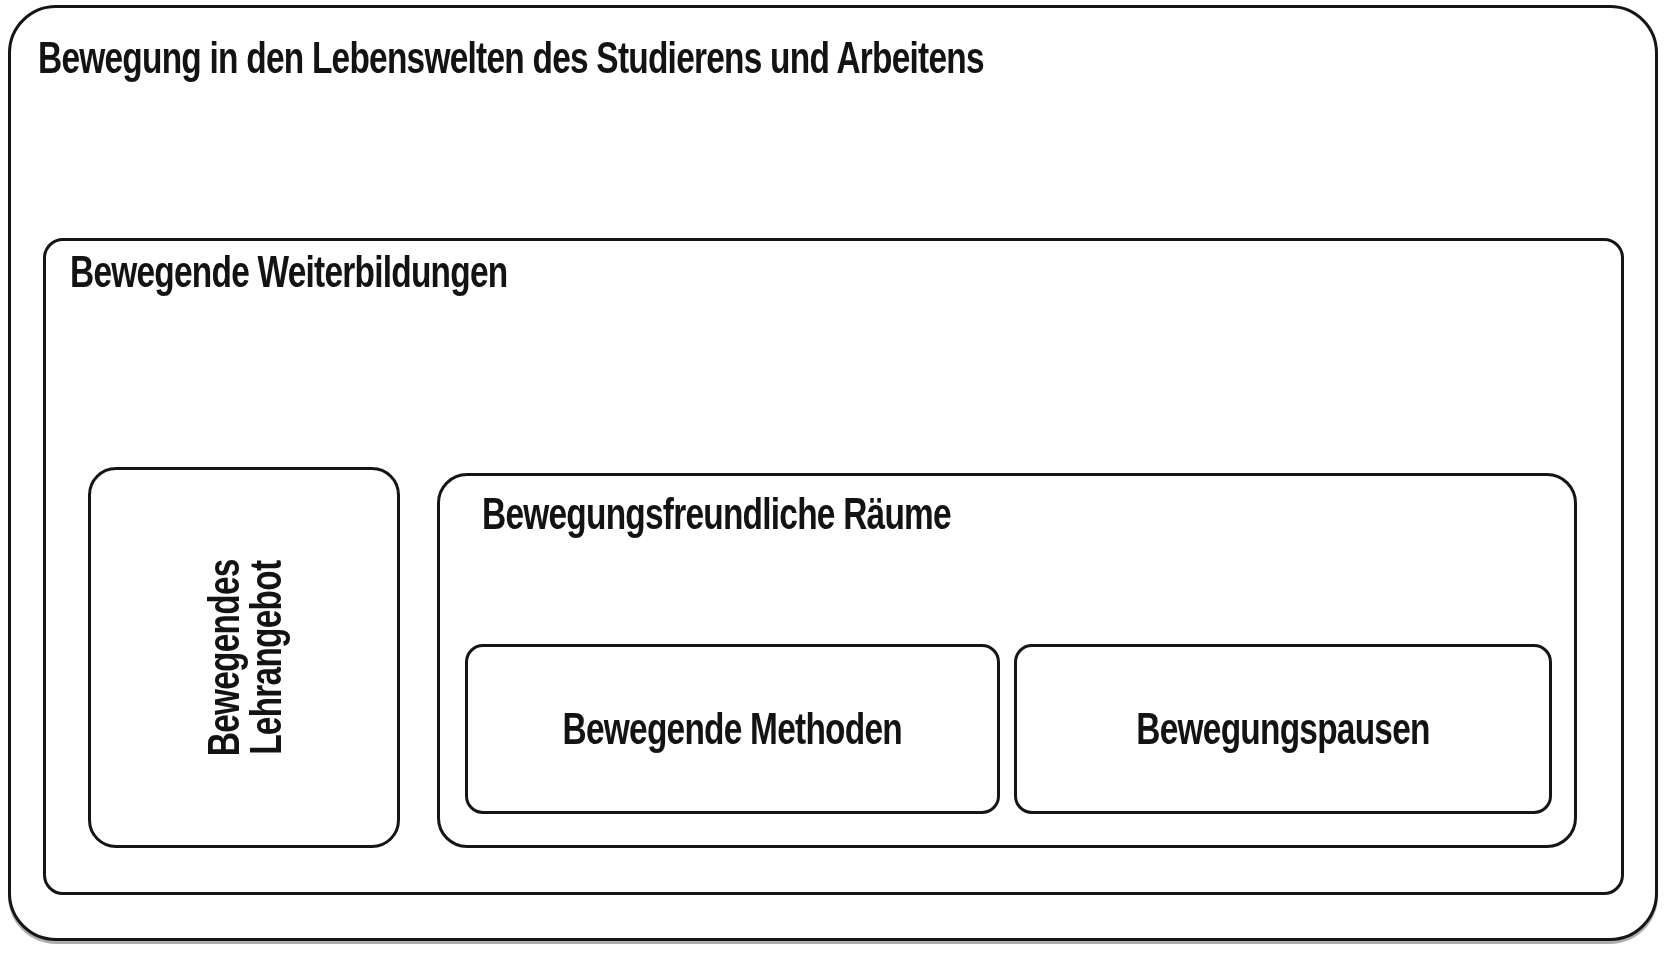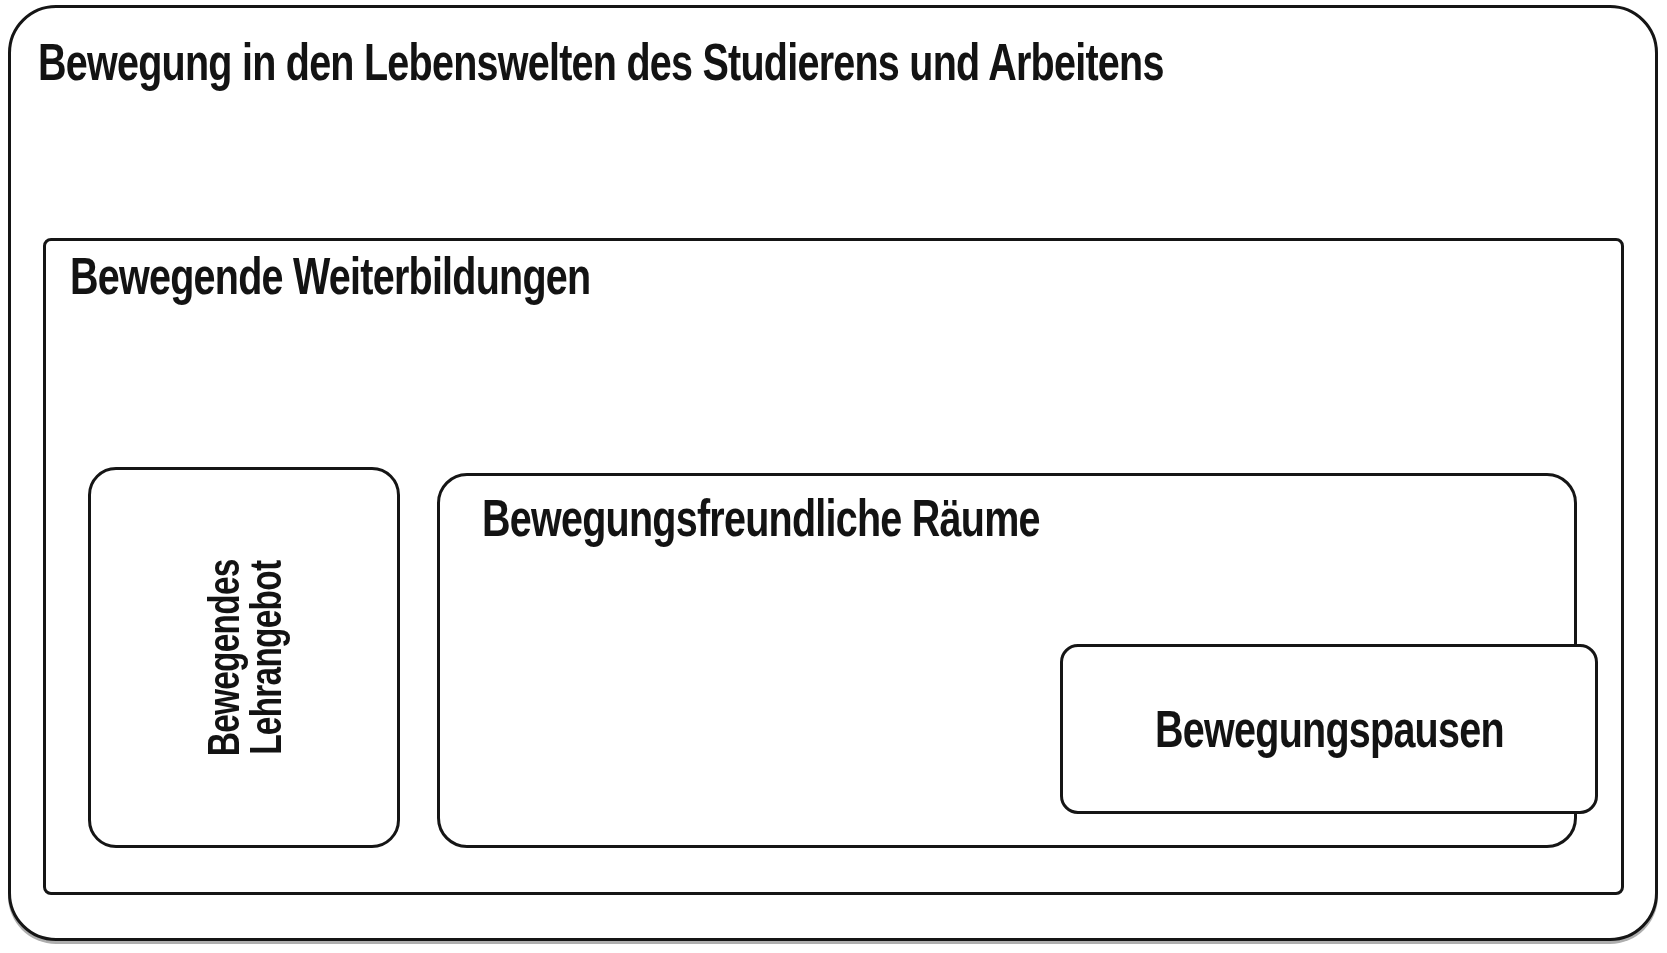--- a/index.html
+++ b/index.html
@@ -26,21 +26,21 @@
   .outer {
     left: 8px; top: 5px;
     width: 1650px; height: 936px;
     border-radius: 48px;
     box-shadow: 0 3px 0 0 #aeaeae; 
   }
   
   .level2 {
     left: 32px; top: 230px;           
     width: 1581px; height: 657px;
-    border-radius: 8px;
+    border-radius: 20px;
   }
   
   .lehr {
     left: 42px; top: 226px;           
     width: 312px; height: 381px;
     border-radius: 28px;
     display: flex; align-items: center; justify-content: center;
   }
   
   .raeume {
@@ -52,26 +52,26 @@
   .methoden {
     left: 25px; top: 168px;           
     width: 535px; height: 170px;
     border-radius: 18px;
     display: flex; align-items: center; justify-content: center;
   }
   .pausen {
     left: 574px; top: 168px;          
     width: 538px; height: 170px;
     border-radius: 18px;
-    display: flex; align-items: center; justify-content: center; margin-left: 46px;
+    display: flex; align-items: center; justify-content: center;
   }
   
   .label {
     font-weight: 700;
-    font-size: 52px;
+    font-size: 44px;
     letter-spacing: -1px;
     line-height: 1;
     white-space: nowrap;
   }
   .condense {
     display: inline-block;
     transform: scaleX(0.76);
     transform-origin: 0 50%;
   }
   .centered .condense {
@@ -114,20 +114,25 @@
           <div>Lehrangebot</div>
         </div>
       </div>
 
       <div class="box raeume">
 
         <div class="label t3">
           <span class="condense">Bewegungsfreundliche Räume</span>
         </div>
 
+        <div class="box methoden centered">
+          <div class="label">
+            <span class="condense">Bewegende Methoden</span>
+          </div>
+        </div>
 
         <div class="box pausen centered">
           <div class="label">
             <span class="condense">Bewegungspausen</span>
           </div>
         </div>
 
       </div>
 
     </div>

